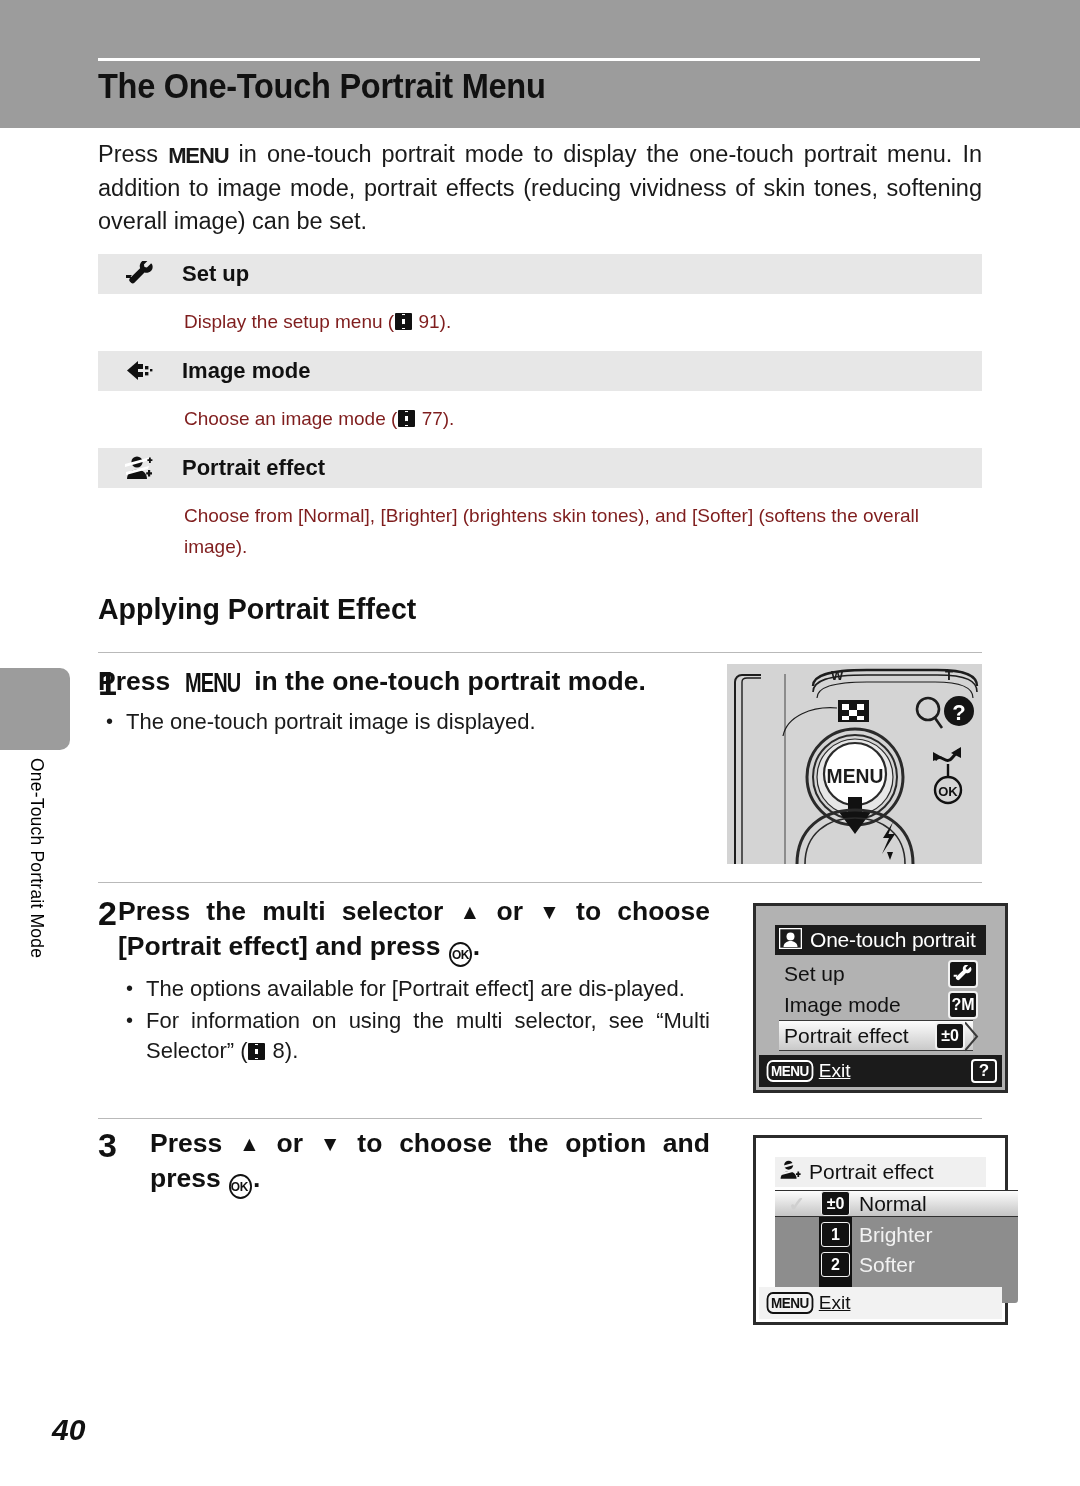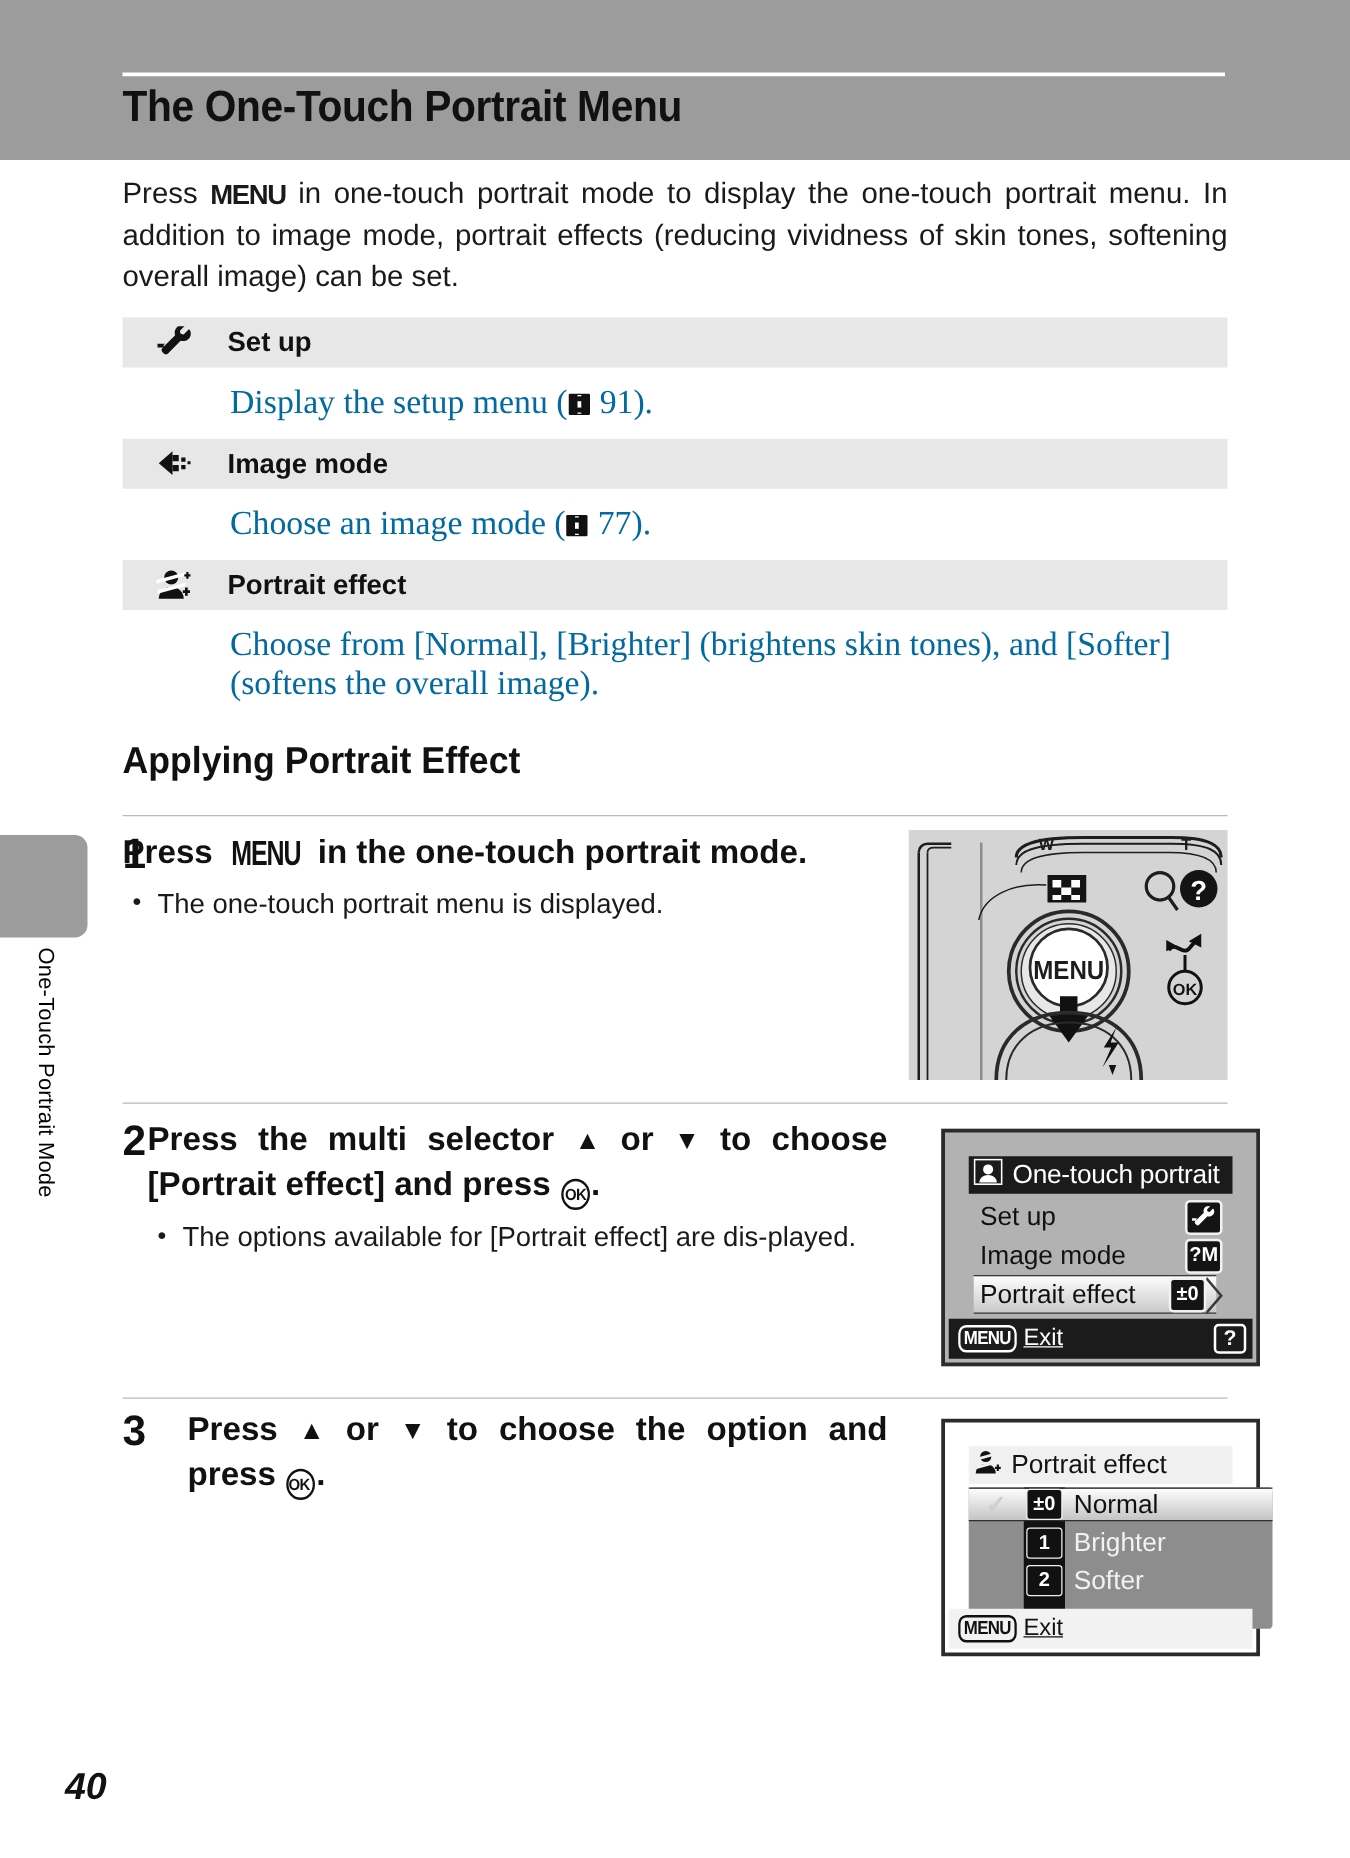--- a/index.html
+++ b/index.html
@@ -81,23 +81,22 @@
   .def-head {
     background: #e7e7e7; height: 40px;
     display: flex; align-items: center;
   }
   .def-head .ic {
     width: 84px; text-align: center; font-size: 23px; line-height: 1;
     display: flex; align-items: center; justify-content: center;
   }
   .def-head .lbl { font-size: 22px; font-weight: bold; color: #111; }
   .def-body {
-    padding: 12px 0 14px 86px; font-size: 27px; line-height: 31px;
-    color: #0369a1;
-    font-family: Liberation Serif, serif;
+    padding: 12px 0 14px 86px; font-size: 19px; line-height: 31px;
+    color: #7f1d1d;
   }
 
   
   .svgic { display: block; }
 
   
   .sec-title {
     position: absolute; left: 98px; top: 592px;
     font-size: 30px; font-weight: bold; color: #111;
     transform: scaleX(0.95); transform-origin: left center;
@@ -312,21 +311,21 @@
   <div class="rule" style="top:882px"></div>
   <div class="rule" style="top:1118px"></div>
 
   <div class="step" style="left:98px; top:664px; width:612px;">
     <div class="step-num">1</div>
     <div style="">
       <div class="step-head j">
         <span>Press </span><span class="menuglyph" style="font-size:25px;">MENU</span><span> in the one-touch portrait mode.</span>
       </div>
       <div class="bullets">
-        <div class="bullet">The one-touch portrait menu is displayed.</div>
+        <div class="bullet">The one-touch portrait image is displayed.</div>
       </div>
     </div>
   </div>
 
   <div class="camera-art">
     <svg width="255" height="200" viewBox="0 0 255 200" aria-hidden="true">
       <rect x="0" y="0" width="255" height="200" fill="#d4d4d4"></rect>
 
       <path d="M8 18 C8 14 11 11 15 11 L34 11" fill="none" stroke="#1d1d1d" stroke-width="2"></path>
       <path d="M15 18 C15 15 17 14 20 14 L34 14" fill="none" stroke="#1d1d1d" stroke-width="1.4"></path>
@@ -380,20 +379,23 @@
   </div>
 
   <div class="step" style="left:98px; top:894px; width:612px;">
     <div class="step-num">2</div>
     <div style="margin-left:20px;">
       <div class="step-head">
         <span>Press the multi selector </span><span class="tri">▲</span><span> or </span><span class="tri">▼</span><span> to choose [Portrait effect] and press </span><span class="okglyph">OK</span><span>.</span>
       </div>
       <div class="bullets">
         <div class="bullet">The options available for [Portrait effect] are dis-played.</div>
+        <div class="bullet">
+          <span>For information on using the multi selector, see “Multi Selector” (</span><span class="bookicon"></span>&nbsp;<span>8</span><span>).</span>
+        </div>
       </div>
     </div>
   </div>
 
   <div class="lcd" style="left:753px; top:903px;">
     <div class="lcd-inner">
       <div class="s1-title">
         <span>
           <svg width="23" height="21" viewBox="0 0 23 21" aria-hidden="true">
             <rect x="0.5" y="0.5" width="22" height="20" fill="#1b1b1b" stroke="#fff" stroke-width="1.6"></rect>

